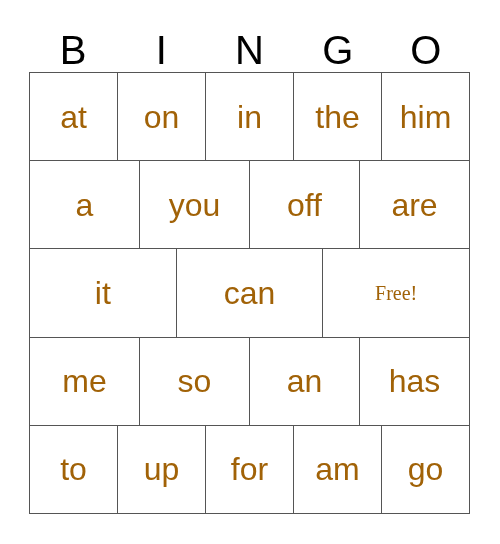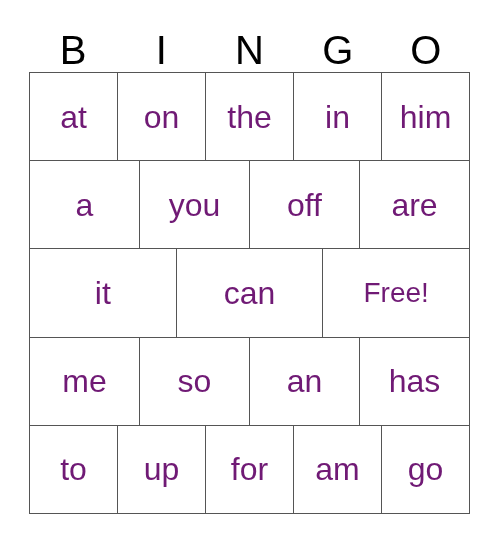--- a/index.html
+++ b/index.html
@@ -65,52 +65,53 @@
   }
   .grid-cell {
     flex: 1 1 0;
     box-sizing: border-box;
     border-right: 1px solid #555555;
     border-bottom: 1px solid #555555;
     display: flex;
     align-items: center;
     justify-content: center;
     background: #ffffff;
-    color: #701a75;
+    color: #a16207;
     font-size: 32px;
     line-height: 34px;
     font-weight: 400;
     white-space: nowrap;
     overflow: hidden;
     padding: 0 2px;
   }
   .grid-cell.free-cell {
-    font-size: 28px;
+    font-size: 20px;
+    font-family: Liberation Serif, serif;
   }
 </style>
 </head>
 <body>
 
 <div id="bingo-card">
 
   <div id="header-row">
     <div class="header-cell">B</div>
     <div class="header-cell">I</div>
     <div class="header-cell">N</div>
     <div class="header-cell">G</div>
     <div class="header-cell">O</div>
   </div>
 
   <div id="grid">
 
     <div class="grid-row">
       <div class="grid-cell">at</div>
       <div class="grid-cell">on</div>
+      <div class="grid-cell">in</div>
       <div class="grid-cell">the</div>
-      <div class="grid-cell">in</div>
       <div class="grid-cell">him</div>
     </div>
 
     <div class="grid-row">
       <div class="grid-cell">a</div>
       <div class="grid-cell">you</div>
       <div class="grid-cell">off</div>
       <div class="grid-cell">are</div>
     </div>
 

